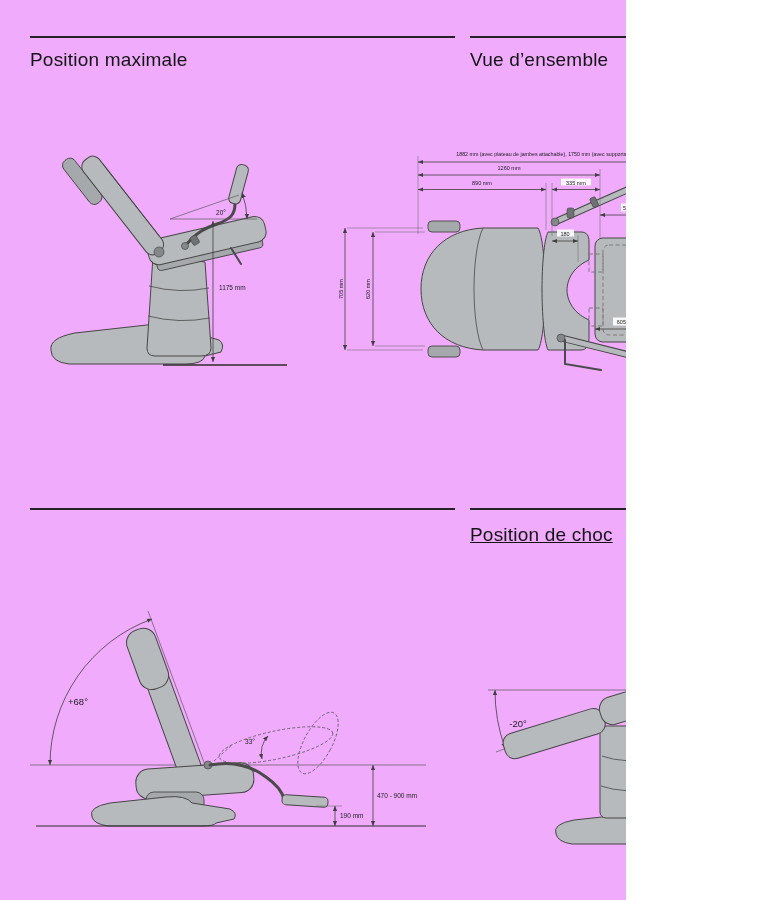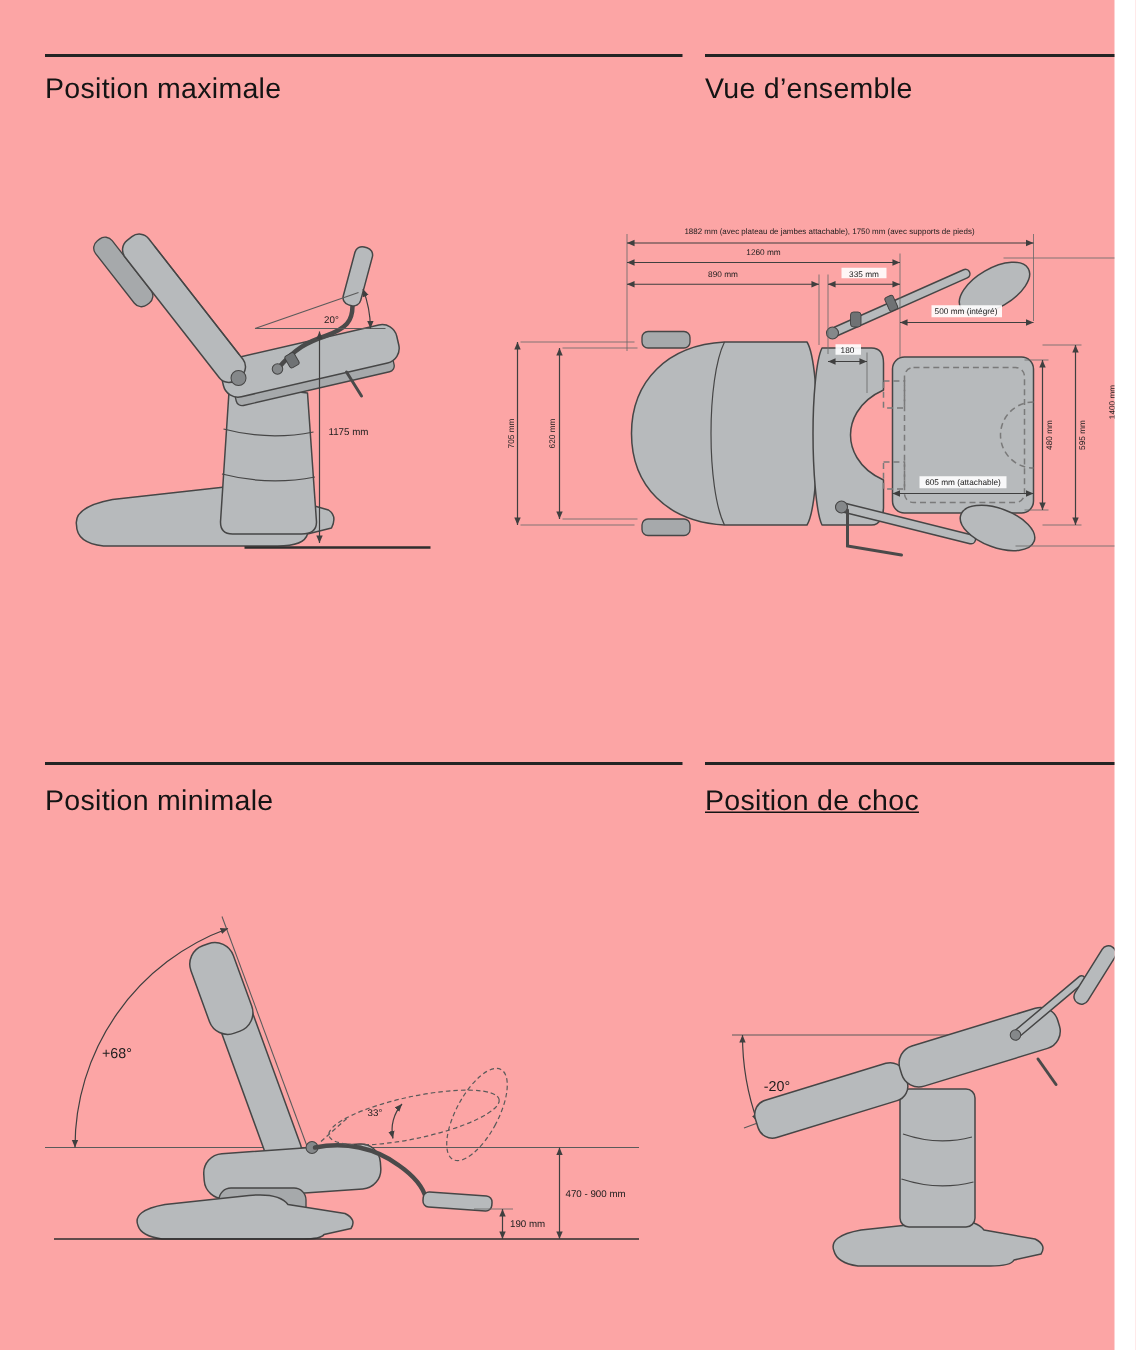--- a/index.html
+++ b/index.html
@@ -1,20 +1,20 @@
 <!DOCTYPE html>
 <html style="--line: #464646; --fill: #b7babc; --fill_dark: #a6a9ab; --dim: #3f3f3f; --text: #141414;"><head>
 <meta charset="utf-8">
 <style>
   :root{
     --line:#464646; --fill:#b7babc; --fill_dark:#a6a9ab; --dim:#3f3f3f; --text:#141414;
   }
   html,body{margin:0;padding:0;background:#ffffff;}
   body{font-family:"Liberation Sans", sans-serif; color:var(--text);}
-  .page{position:relative;width:743px;height:900px;background:#fca5a5;overflow:hidden;}
+  .page{position:relative;width:626px;height:900px;background:#f0abfc;overflow:hidden;}
   .rule{position:absolute;height:2px;background:#242424;}
   .title{position:absolute;font-size:19px;font-weight:500;letter-spacing:.2px;color:#141414;white-space:nowrap;}
   .diag{position:absolute;}
   svg text{font-family:"Liberation Sans", sans-serif;}
   .part{fill:var(--fill);stroke:var(--line);stroke-width:1;stroke-linejoin:round;}
   .part-dk{fill:var(--fill_dark);stroke:var(--line);stroke-width:.9;stroke-linejoin:round;}
   .hw{fill:#85888a;stroke:var(--line);stroke-width:.7;}
   .knob{fill:#6f7274;stroke:#3f3f3f;stroke-width:.6;}
   .arm{stroke:#4a4a4a;stroke-width:3;fill:none;stroke-linecap:round;}
   .dim{stroke:var(--dim);stroke-width:.8;fill:none;}
@@ -35,21 +35,20 @@
 
 <div class="page">
 
   <div class="rule" style="left:30px;top:36px;width:425px;"></div>
   <div class="rule" style="left:470px;top:36px;width:286px;"></div>
   <div class="title" style="left:30px;top:49px;">Position maximale</div>
   <div class="title" style="left:470px;top:49px;">Vue d’ensemble</div>
 
   <div class="rule" style="left:30px;top:508px;width:425px;"></div>
   <div class="rule" style="left:470px;top:508px;width:286px;"></div>
-  <div class="title" style="left:30px;top:524px;">Position minimale</div>
   <div class="title" style="left:470px;top:524px;text-decoration:underline;">Position de choc</div>
 
   <svg class="diag" style="left:35px;top:120px;" width="280" height="255" viewBox="0 0 280 255">
     <defs>
       <marker id="arr" viewBox="0 0 10 10" refX="9" refY="5" markerWidth="7" markerHeight="7" orient="auto-start-reverse">
         <path d="M0,1.2 L9,5 L0,8.8 z" fill="#3f3f3f"></path>
       </marker>
     </defs>
 
     <path class="part" d="M16,230 Q14,218 40,213 L130,203 Q152,200 156,212 L184,220 Q190,224 186,232 L170,236 Q168,244 150,244 L34,244 Q16,242 16,230 Z"></path>

